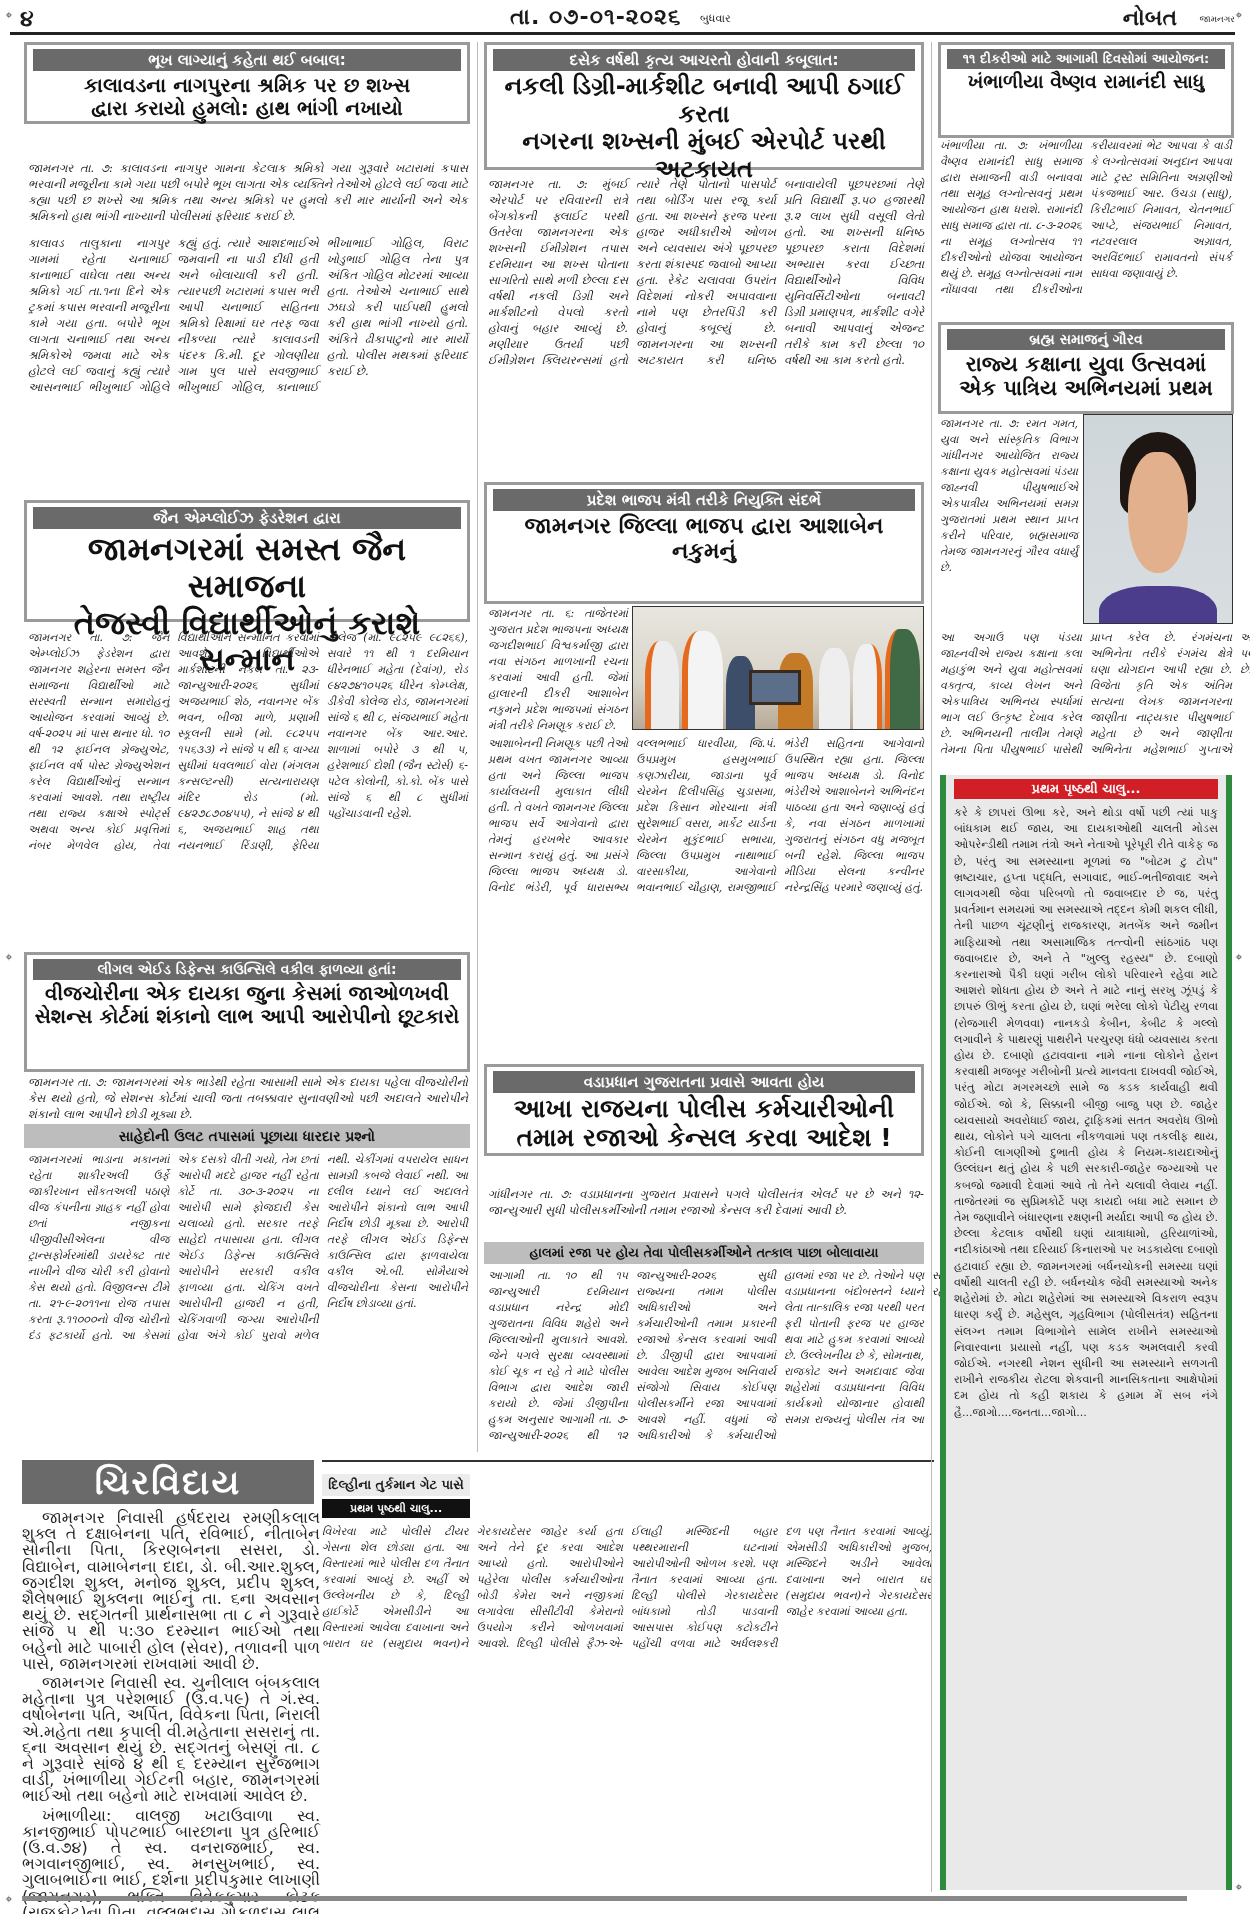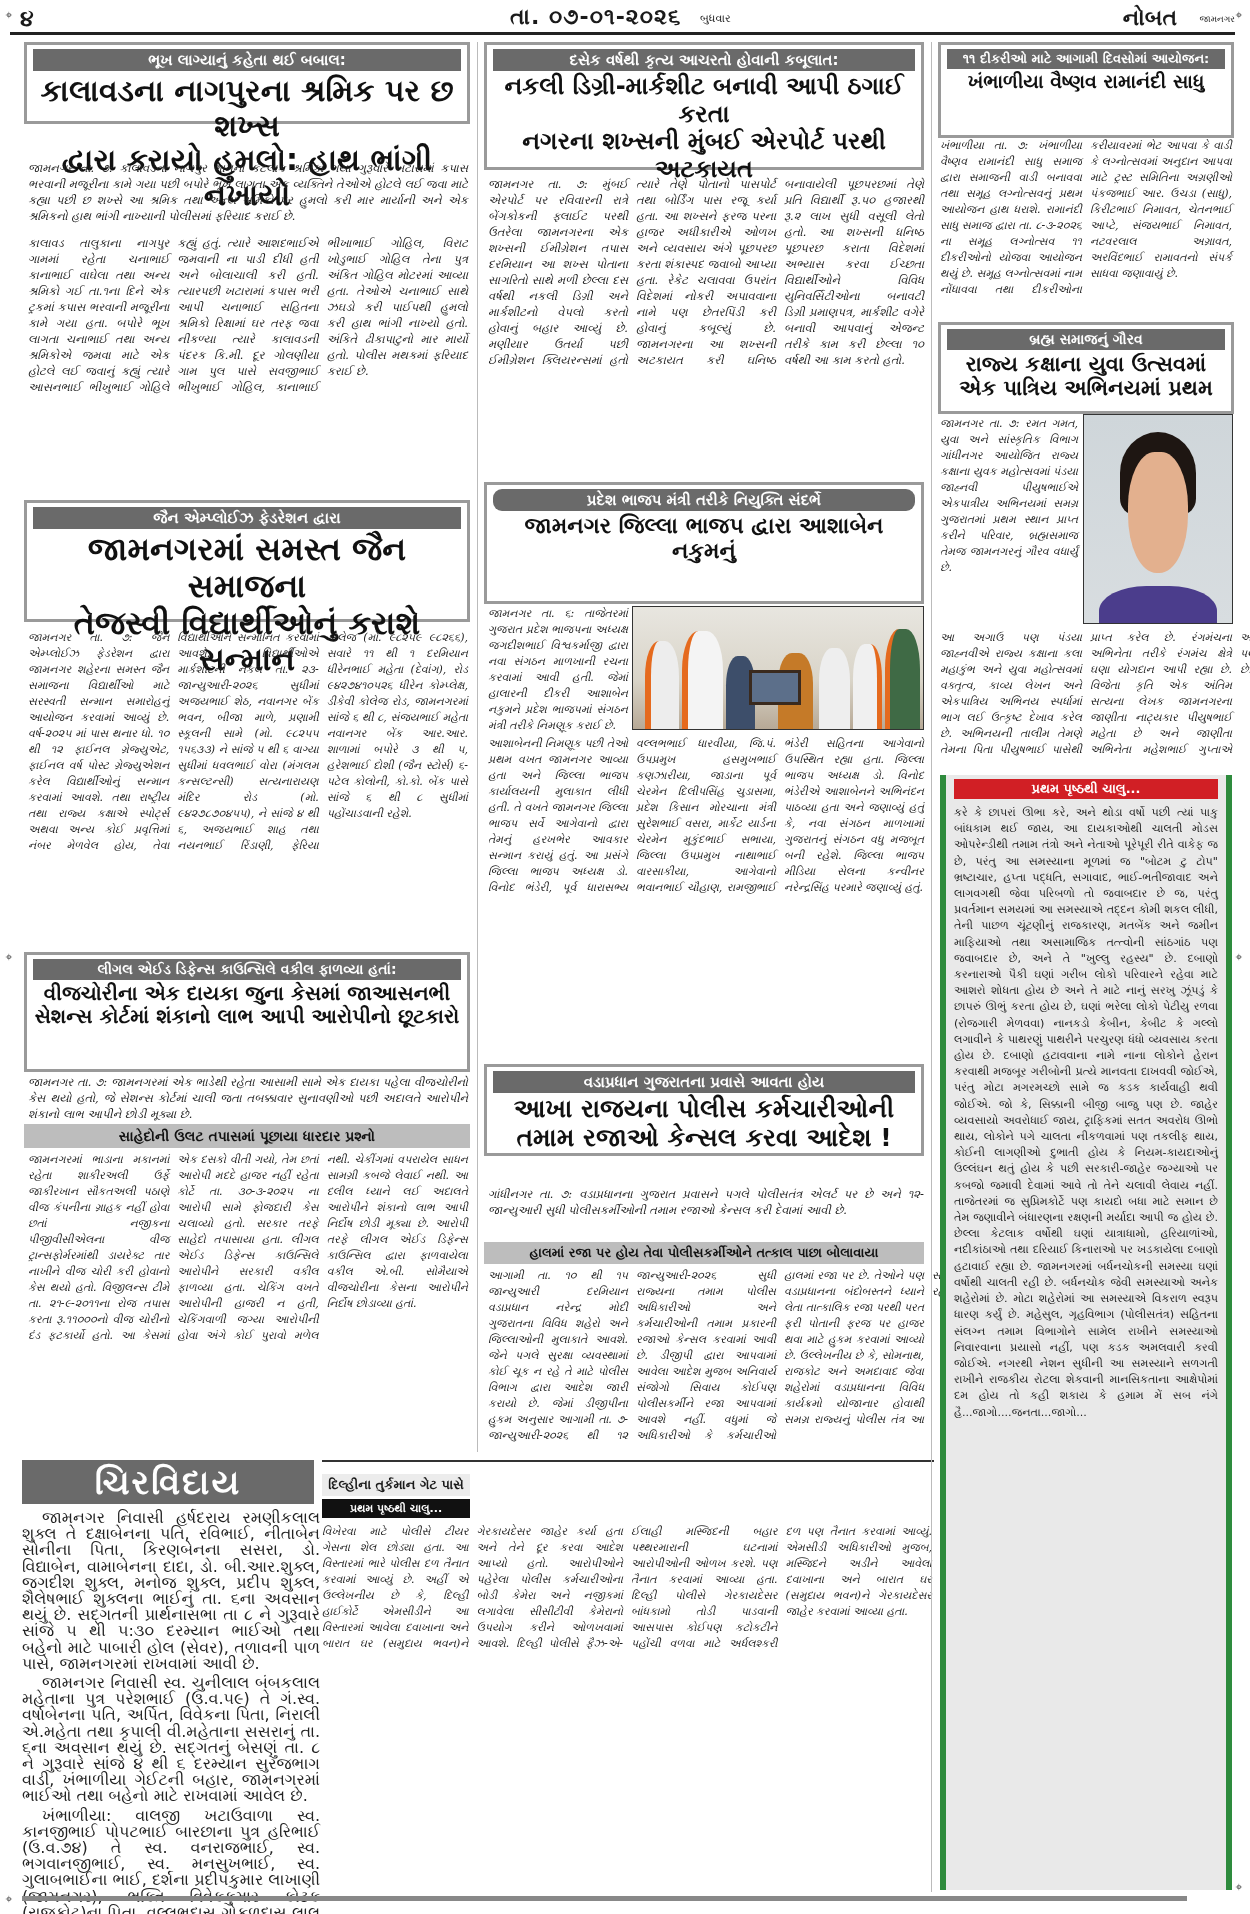--- a/index.html
+++ b/index.html
@@ -59,21 +59,21 @@
   <span class="date">તા. ૦૭-૦૧-૨૦૨૬</span>
   <span class="day">બુધવાર</span>
   <span class="logo" style="right:58px;">નોબત</span>
   <span class="logo-sub">જામનગર</span>
 </div>
 <div class="rule-top"></div>
 
 <div class="box" style="left:24px;top:42px;width:446px;height:82px;">
   <div class="kicker" style="font-size:15px;">ભૂખ લાગ્યાનું કહેતા થઈ બબાલ:</div>
 </div>
-<div class="headline" style="position:absolute;left:24px;top:72px;width:446px;font-size:30px;">
+<div class="headline" style="position:absolute;left:24px;top:72px;width:446px;font-size:20px;">
   <div>કાલાવડના નાગપુરના શ્રમિક પર છ શખ્સ</div>
   <div>દ્વારા કરાયો હુમલો: હાથ ભાંગી નખાયો</div>
 </div>
 <div class="body" style="left:28px;top:160px;width:440px;">જામનગર તા. ૭: કાલાવડના નાગપુર ગામના કેટલાક શ્રમિકો ગયા ગુરૂવારે ખટારામાં કપાસ ભરવાની મજૂરીના કામે ગયા પછી બપોરે ભૂખ લાગતા એક વ્યક્તિને તેઓએ હોટલે લઈ જવા માટે કહ્યા પછી છ શખ્સે આ શ્રમિક તથા અન્ય શ્રમિકો પર હુમલો કરી માર માર્યાની અને એક શ્રમિકનો હાથ ભાંગી નાખ્યાની પોલીસમાં ફરિયાદ કરાઈ છે.</div>
 <div class="body cols3" style="left:28px;top:235px;width:440px;height:250px;">કાલાવડ તાલુકાના નાગપુર ગામમાં રહેતા ચનાભાઈ કાનાભાઈ વાઘેલા તથા અન્ય શ્રમિકો ગઈ તા.૧ના દિને એક ટ્રકમાં કપાસ ભરવાની મજૂરીના કામે ગયા હતા. બપોરે ભૂખ લાગતા ચનાભાઈ તથા અન્ય શ્રમિકોએ જમવા માટે એક હોટલે લઈ જવાનું કહ્યું ત્યારે આસનભાઈ ભીખુભાઈ ગોહિલે કહ્યું હતું. ત્યારે આશદભાઈએ જમવાની ના પાડી દીધી હતી અને બોલાચાલી કરી હતી. ત્યારપછી ખટારામાં કપાસ ભરી આપી ચનાભાઈ સહિતના શ્રમિકો રિક્ષામાં ઘર તરફ જવા નીકળ્યા ત્યારે કાલાવડની પંદરક કિ.મી. દૂર ગોલણીયા ગામ પુલ પાસે સવજીભાઈ ભીખુભાઈ ગોહિલ, કાનાભાઈ ભીખાભાઈ ગોહિલ, વિરાટ ખોડુભાઈ ગોહિલ તેના પુત્ર અંકિત ગોહિલ મોટરમાં આવ્યા હતા. તેઓએ ચનાભાઈ સાથે ઝઘડો કરી પાઈપથી હુમલો કરી હાથ ભાંગી નાખ્યો હતો. અંકિતે ઢીકાપાટુનો માર માર્યો હતો. પોલીસ મથકમાં ફરિયાદ કરાઈ છે.</div>
 
 <div class="box" style="left:484px;top:42px;width:440px;height:128px;">
   <div class="kicker" style="font-size:15px;">દસેક વર્ષથી કૃત્ય આચરતો હોવાની કબૂલાત:</div>
   <div class="headline" style="font-size:24px;">
     <div>નકલી ડિગ્રી-માર્કશીટ બનાવી આપી ઠગાઈ કરતા</div>
@@ -108,42 +108,42 @@
 <div class="box" style="left:24px;top:500px;width:446px;height:122px;">
   <div class="kicker" style="font-size:15px;">જૈન એમ્પ્લોઈઝ ફેડરેશન દ્વારા</div>
   <div class="headline" style="font-size:32px;">
     <div>જામનગરમાં સમસ્ત જૈન સમાજના</div>
     <div>તેજસ્વી વિદ્યાર્થીઓનું કરાશે સન્માન</div>
   </div>
 </div>
 <div class="body cols3" style="left:28px;top:630px;width:440px;height:318px;font-size:11px;">જામનગર તા. ૭: જૈન એમ્પ્લોઈઝ ફેડરેશન દ્વારા જામનગર શહેરના સમસ્ત જૈન સમાજના વિદ્યાર્થીઓ માટે સરસ્વતી સન્માન સમારોહનું આયોજન કરવામાં આવ્યું છે. વર્ષ-૨૦૨૫ માં પાસ થનાર ધો. ૧૦ થી ૧૨ ફાઈનલ ગ્રેજ્યુએટ, ફાઈનલ વર્ષ પોસ્ટ ગ્રેજ્યુએશન કરેલ વિદ્યાર્થીઓનું સન્માન કરવામાં આવશે. તથા રાષ્ટ્રીય તથા રાજ્ય કક્ષાએ સ્પોર્ટ્સ અથવા અન્ય કોઈ પ્રવૃત્તિમાં નંબર મેળવેલ હોય, તેવા વિદ્યાર્થીઓને સન્માનિત કરવામાં આવશે. વિદ્યાર્થીઓએ માર્કશીટની નકલ તા. ૨૩-જાન્યુઆરી-૨૦૨૬ સુધીમાં અજયભાઈ શેઠ, નવાનગર બેંક ભવન, બીજા માળે, પ્રણામી સ્કૂલની સામે (મો. ૯૮૨૫૫ ૧૫૬૩૩) ને સાંજે ૫ થી ૬ વાગ્યા સુધીમાં ધવલભાઈ વોરા (મંગલમ કન્સલ્ટન્સી) સત્યનારાયણ મંદિર રોડ (મો. ૯૪૨૭૮૭૦૪૫૫), ને સાંજે ૪ થી ૬, અજયભાઈ શાહ તથા નયનભાઈ રિંડાણી, ફેરિયા કોલેજ (મો. ૯૮૨૫૯ ૯૮૨૬૬), સવારે ૧૧ થી ૧ દરમિયાન ધીરેનભાઈ મહેતા (દેવાંગ), રોડ ૯૪૨૭૪૧૦૫૨૬ ધીરેન કોમ્પ્લેક્ષ, ડીકેવી કોલેજ રોડ, જામનગરમાં સાંજે ૬ થી ૮, સંજયભાઈ મહેતા નવાનગર બેંક આર.આર. શાળામાં બપોરે ૩ થી ૫, હરેશભાઈ દોશી (જૈન સ્ટોર્સ) ૬-પટેલ કોલોની, કો.કો. બેંક પાસે સાંજે ૬ થી ૮ સુધીમાં પહોંચાડવાની રહેશે.</div>
 
 <div class="box" style="left:484px;top:482px;width:440px;height:122px;">
-  <div class="kicker" style="font-size:15px;border-radius:9px;">પ્રદેશ ભાજપ મંત્રી તરીકે નિયુક્તિ સંદર્ભે</div>
+  <div class="kicker" style="font-size:15px;">પ્રદેશ ભાજપ મંત્રી તરીકે નિયુક્તિ સંદર્ભે</div>
   <div class="headline" style="font-size:22px;">
     <div>જામનગર જિલ્લા ભાજપ દ્વારા આશાબેન નકુમનું</div>
   </div>
 </div>
 <div class="body" style="left:488px;top:606px;width:140px;height:128px;font-size:11px;">જામનગર તા. ૬: તાજેતરમાં ગુજરાત પ્રદેશ ભાજપના અધ્યક્ષ જગદીશભાઈ વિશ્વકર્માજી દ્વારા નવા સંગઠન માળખાની રચના કરવામાં આવી હતી. જેમાં હાલારની દીકરી આશાબેન નકુમને પ્રદેશ ભાજપમાં સંગઠન મંત્રી તરીકે નિમણૂક કરાઈ છે.</div>
 <div class="photo photo-group" style="left:632px;top:606px;width:292px;height:124px;">
   <div class="person" style="left:4%;width:12%;height:72%;background:#ededed;border-left:6px solid #e56a1e;"></div>
   <div class="person" style="left:17%;width:14%;height:80%;background:#f4f4f4;border-left:6px solid #e56a1e;"></div>
   <div class="person" style="left:32%;width:10%;height:60%;background:#3d4e6a;"></div>
   <div class="person" style="left:50%;width:12%;height:62%;background:#c57a28;"></div>
   <div class="person" style="left:64%;width:11%;height:66%;background:#eeeeee;"></div>
   <div class="person" style="left:76%;width:10%;height:70%;background:#f0f0f0;border-right:5px solid #e56a1e;"></div>
   <div class="person" style="left:87%;width:12%;height:82%;background:#3f6a45;border-left:5px solid #e56a1e;"></div>
   <div class="frame-gift"></div>
 </div>
 <div class="body cols3" style="left:488px;top:736px;width:436px;height:320px;font-size:11px;">આશાબેનની નિમણૂક પછી તેઓ પ્રથમ વખત જામનગર આવ્યા હતા અને જિલ્લા ભાજપ કાર્યાલયની મુલાકાત લીધી હતી. તે વખતે જામનગર જિલ્લા ભાજપ સર્વે આગેવાનો દ્વારા તેમનું હરખભેર આવકાર સન્માન કરાયું હતું. આ પ્રસંગે જિલ્લા ભાજપ અધ્યક્ષ ડો. વિનોદ ભંડેરી, પૂર્વ ધારાસભ્ય વલ્લભભાઈ ધારવીયા, જિ.પં. ઉપપ્રમુખ હસમુખભાઈ કણઝારીયા, જાડાના પૂર્વ ચેરમેન દિલીપસિંહ ચુડાસમા, પ્રદેશ કિસાન મોરચાના મંત્રી સુરેશભાઈ વસરા, માર્કેટ યાર્ડના ચેરમેન મુકુંદભાઈ સભાયા, જિલ્લા ઉપપ્રમુખ નાથાભાઈ વારસાકીયા, આગેવાનો ભવાનભાઈ ચૌહાણ, રામજીભાઈ ભંડેરી સહિતના આગેવાનો ઉપસ્થિત રહ્યા હતા. જિલ્લા ભાજપ અધ્યક્ષ ડો. વિનોદ ભંડેરીએ આશાબેનને અભિનંદન પાઠવ્યા હતા અને જણાવ્યું હતું કે, નવા સંગઠન માળખામાં ગુજરાતનું સંગઠન વધુ મજબૂત બની રહેશે. જિલ્લા ભાજપ મીડિયા સેલના કન્વીનર નરેન્દ્રસિંહ પરમારે જણાવ્યું હતું.</div>
 
 <div class="box" style="left:24px;top:952px;width:446px;height:120px;">
   <div class="kicker" style="font-size:14px;">લીગલ એઈડ ડિફેન્સ કાઉન્સિલે વકીલ ફાળવ્યા હતાં:</div>
   <div class="headline" style="font-size:20px;">
-    <div>વીજચોરીના એક દાયકા જુના કેસમાં જાઆસનભી</div>
+    <div>વીજચોરીના એક દાયકા જુના કેસમાં જાઓળખવી</div>
     <div>સેશન્સ કોર્ટમાં શંકાનો લાભ આપી આરોપીનો છૂટકારો</div>
   </div>
 </div>
 <div class="body" style="left:28px;top:1074px;width:440px;">જામનગર તા. ૭: જામનગરમાં એક ભાડેથી રહેતા આસામી સામે એક દાયકા પહેલા વીજચોરીનો કેસ થયો હતો, જે સેશન્સ કોર્ટમાં ચાલી જતા તબક્કાવાર સુનાવણીઓ પછી અદાલતે આરોપીને શંકાનો લાભ આપીને છોડી મૂક્યા છે.</div>
 <div class="subhead" style="left:24px;top:1124px;width:446px;height:24px;font-size:14px;line-height:24px;">સાહેદોની ઉલટ તપાસમાં પૂછાયા ધારદાર પ્રશ્નો</div>
 <div class="body cols3" style="left:28px;top:1152px;width:440px;height:300px;font-size:11px;">જામનગરમાં ભાડાના મકાનમાં રહેતા શાકીરઅલી ઉર્ફે જાકીરખાન સૌકતઅલી પઠાણે વીજ કંપનીના ગ્રાહક નહીં હોવા છતાં નજીકના પીજીવીસીએલના વીજ ટ્રાન્સફોર્મરમાંથી ડાયરેક્ટ તાર નાખીને વીજ ચોરી કરી હોવાનો કેસ થયો હતો. વિજીલન્સ ટીમે તા. ૨૧-૯-૨૦૧૧ના રોજ તપાસ કરતા રૂ.૧૧૦૦૦નો વીજ ચોરીનો દંડ ફટકાર્યો હતો. આ કેસમાં એક દસકો વીતી ગયો, તેમ છતાં આરોપી મદદે હાજર નહીં રહેતા કોર્ટે તા. ૩૦-૩-૨૦૨૫ ના આરોપી સામે ફોજદારી કેસ ચલાવ્યો હતો. સરકાર તરફે સાહેદો તપાસાયા હતા. લીગલ એઈડ ડિફેન્સ કાઉન્સિલે આરોપીને સરકારી વકીલ ફાળવ્યા હતા. ચેકિંગ વખતે આરોપીની હાજરી ન હતી, ચેકિંગવાળી જગ્યા આરોપીની હોવા અંગે કોઈ પુરાવો મળેલ નથી. ચેકીંગમાં વપરાયેલ સાધન સામગ્રી કબજે લેવાઈ નથી. આ દલીલ ધ્યાને લઈ અદાલતે આરોપીને શંકાનો લાભ આપી નિર્દોષ છોડી મૂક્યા છે. આરોપી તરફે લીગલ એઈડ ડિફેન્સ કાઉન્સિલ દ્વારા ફાળવાયેલા વકીલ એ.બી. સોમૈયાએ વીજચોરીના કેસના આરોપીને નિર્દોષ છોડાવ્યા હતાં.</div>
 
 <div class="box" style="left:484px;top:1064px;width:440px;height:92px;">
   <div class="kicker" style="font-size:15px;">વડાપ્રધાન ગુજરાતના પ્રવાસે આવતા હોય</div>
   <div class="headline" style="font-size:25px;">

